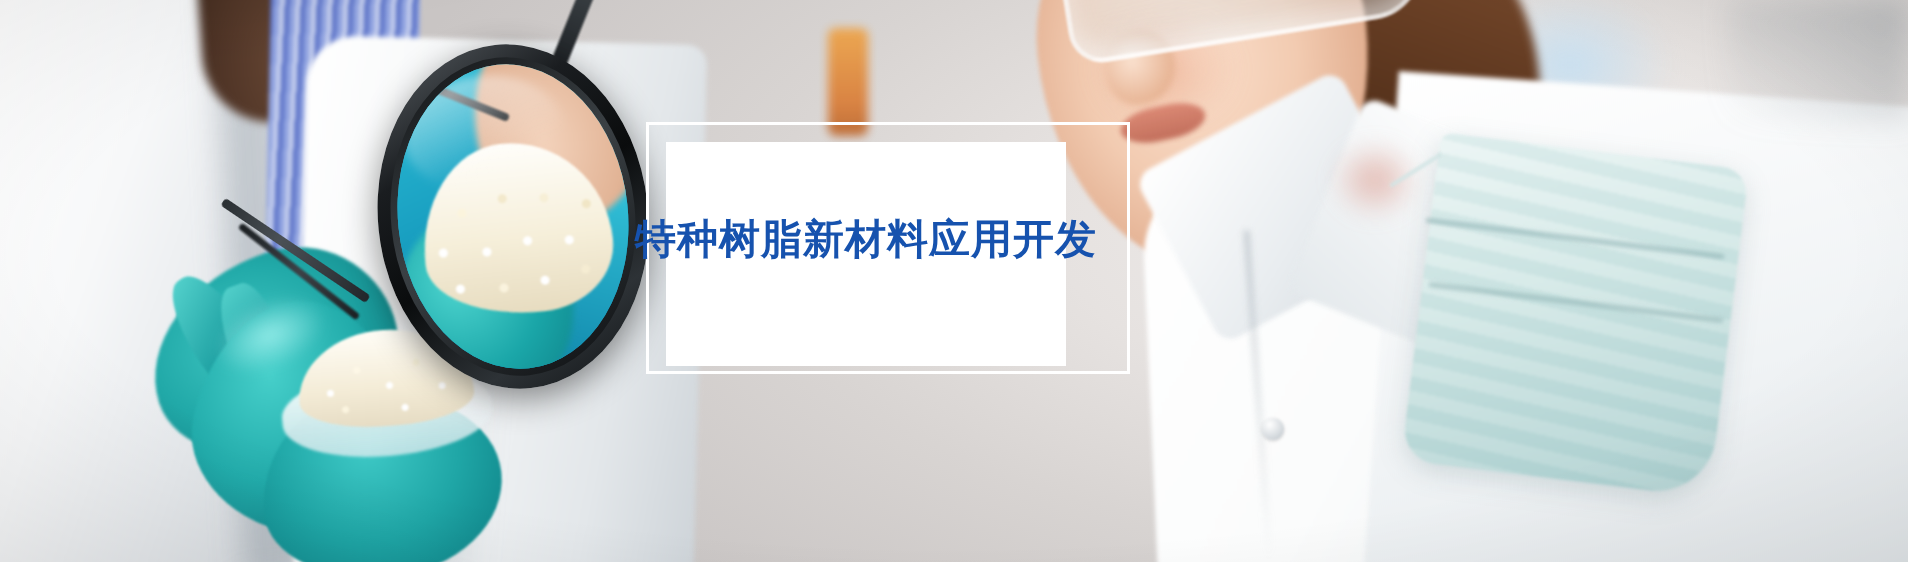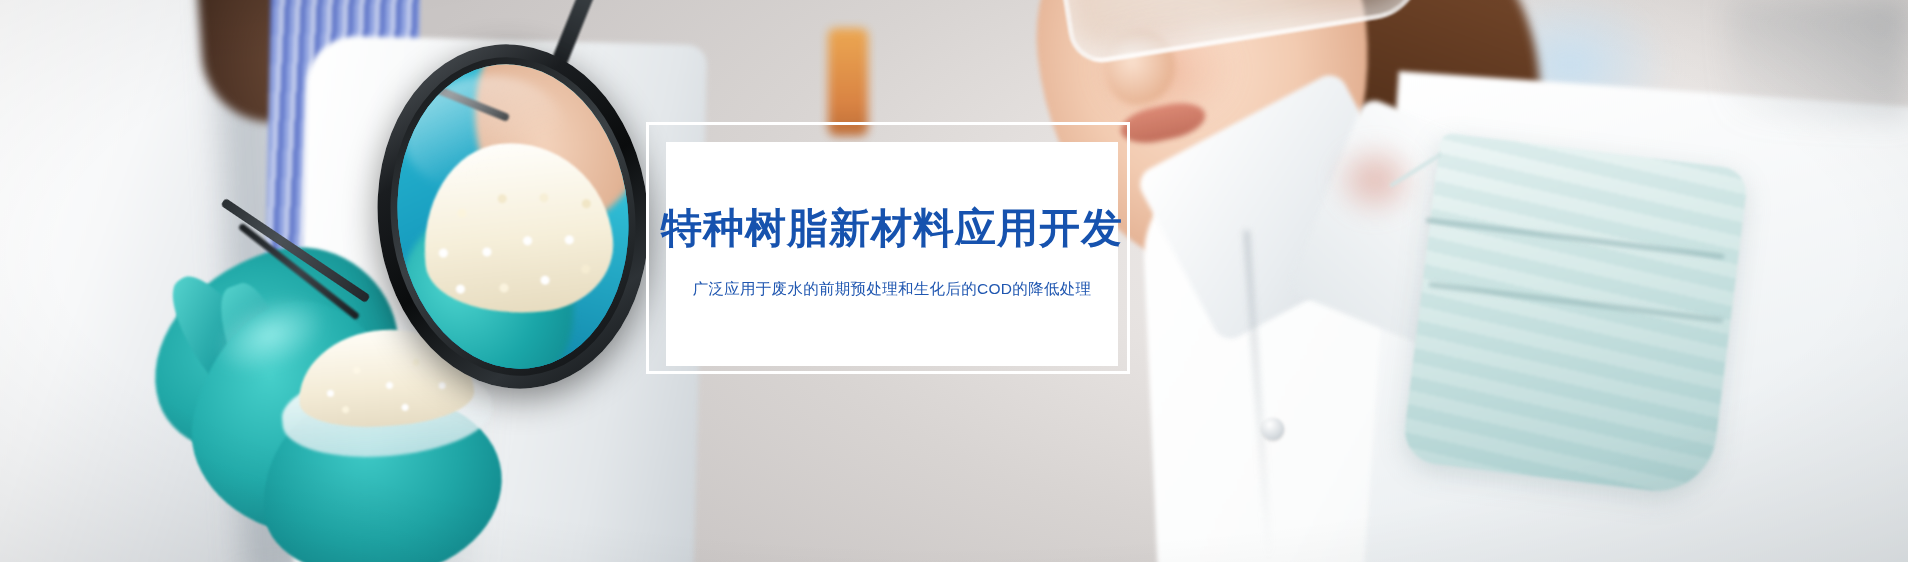--- a/index.html
+++ b/index.html
@@ -366,21 +366,21 @@
   .frame{
     position:absolute;
     left:646px; top:122px;
     width:484px; height:252px;
     border:3px solid #ffffff;
     z-index:8;
   }
   .card{
     position:absolute;
     left:666px; top:142px;
-    width:452px; height:224px;
+    width:400px; height:224px;
     background:#ffffff;
     z-index:9;
     display:flex; flex-direction:column;
     align-items:center; justify-content:center;
   }
   .card-title{
     font-size:41px;
     font-weight:bold;
     color:#1652ae;
     letter-spacing:1px;
@@ -468,16 +468,15 @@
       </div>
     </div>
 
     <div class="vignette"></div>
   </div>
 
   <div class="frame"></div>
 
   <div class="card">
     <div class="card-title">特种树脂新材料应用开发</div>
-    <div class="card-sub">广泛应用于废水的前期预处理和生化后的COD的降低处理</div>
   </div>
 
 </div>
 
 </body></html>

